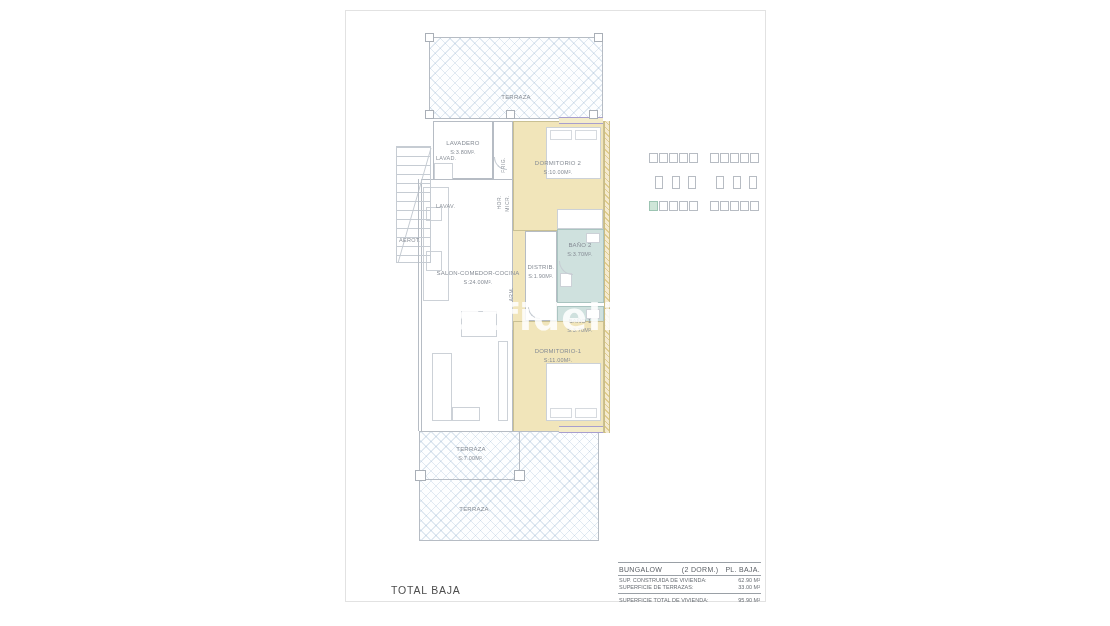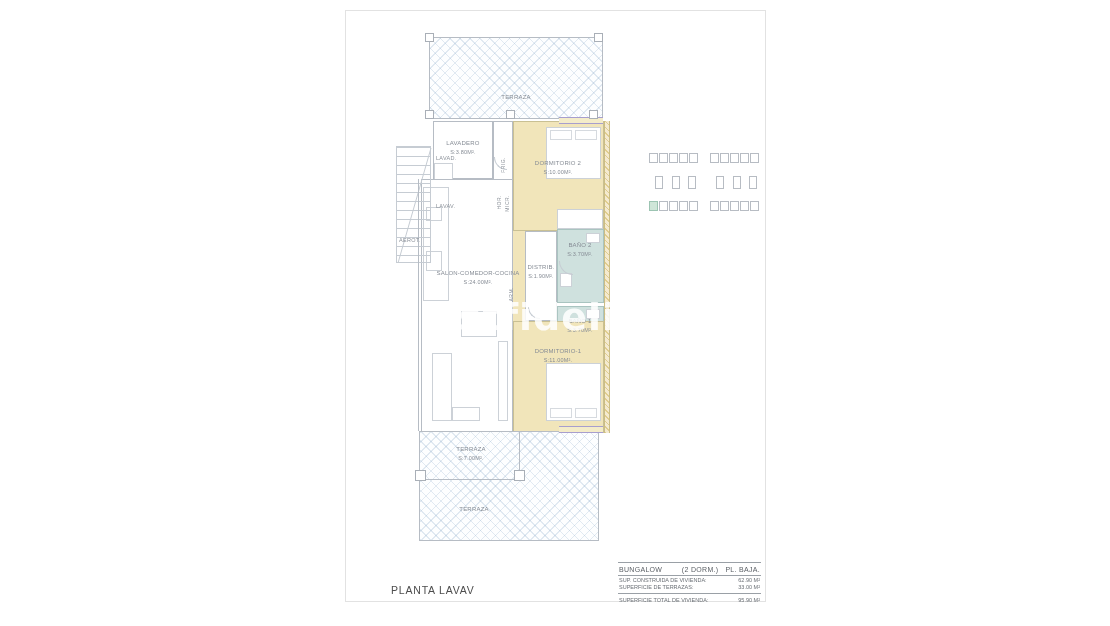--- a/index.html
+++ b/index.html
@@ -236,16 +236,16 @@
       <div class="sum-row">
         <span>SUPERFICIE DE TERRAZAS:</span>
         <span>33.00 M²</span>
       </div>
       <div class="sum-total">
         <span>SUPERFICIE TOTAL DE VIVIENDA:</span>
         <span>95.90 M²</span>
       </div>
     </div>
 
-    <div class="plantitle">PLANTA LAVAV</div>
+    <div class="plantitle">TOTAL BAJA</div>
 
   </div>
 </div>
 
 </body></html>

